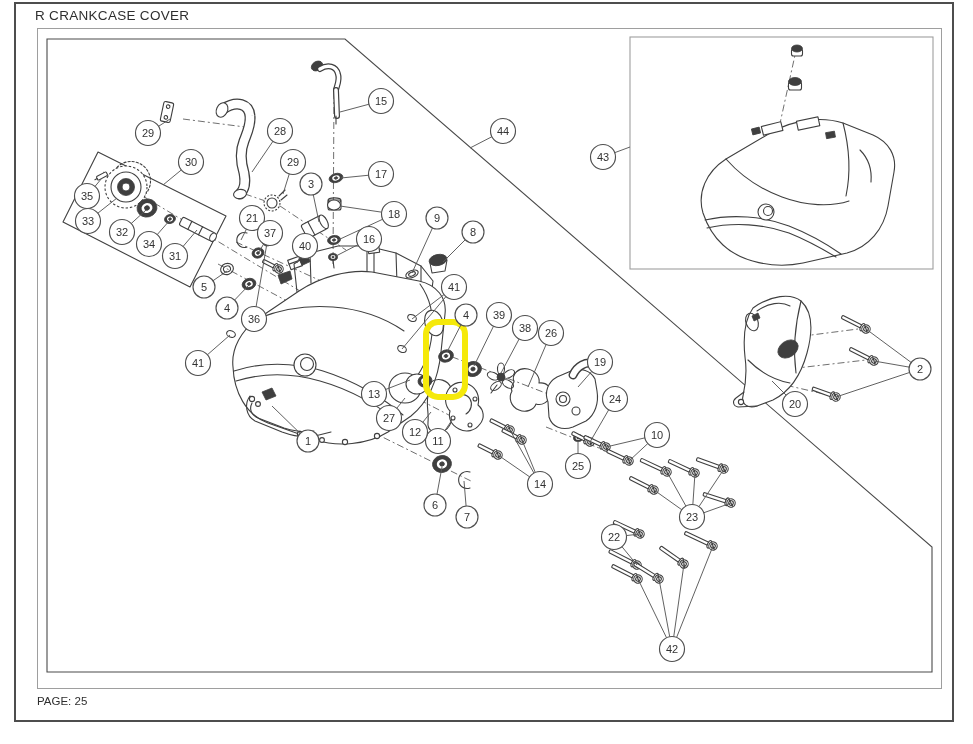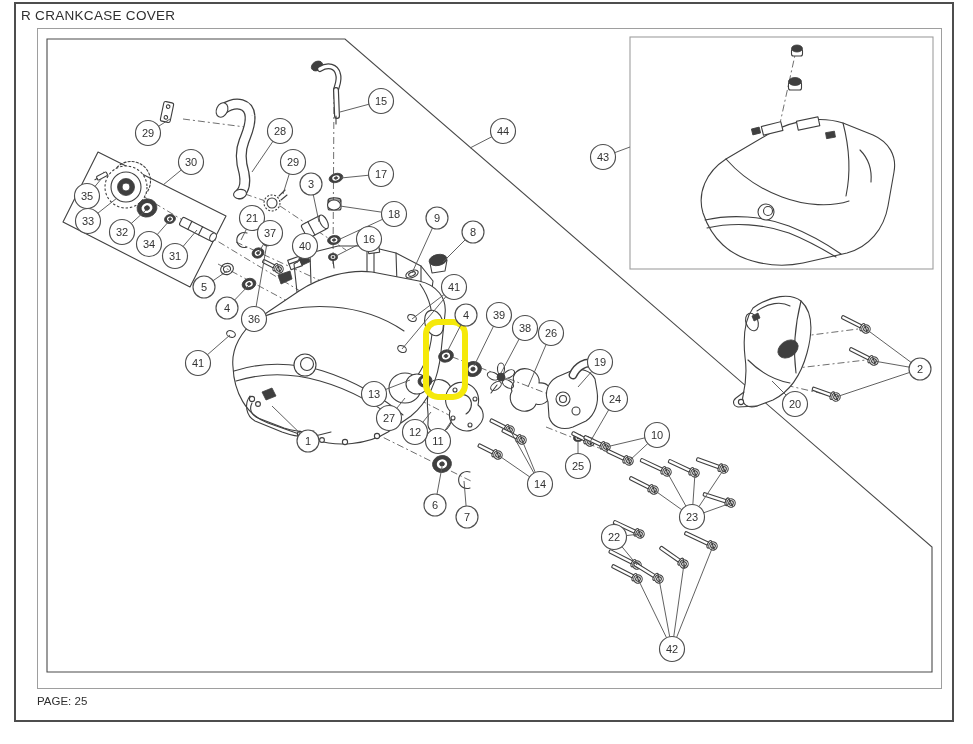--- a/index.html
+++ b/index.html
@@ -1,20 +1,20 @@
 <!DOCTYPE html>
 <html style="--line: #3f3f3f; --frame: #9e9e9e; --border: #4d4d4d; --highlight: #f5e90a;"><head>
 <meta charset="utf-8">
 <style>
   html,body{margin:0;padding:0;background:#fff;}
   .page{position:relative;width:973px;height:744px;background:#fff;overflow:hidden;
         font-family:"Liberation Sans", sans-serif;}
   .outer-border{position:absolute;left:14px;top:2px;width:936px;height:716px;
         border:2px solid var(--border,#4d4d4d);}
-  .title{position:absolute;left:21px;top:8px;font-size:13.5px;color:#2f2f2f;letter-spacing:.3px;}
+  .title{position:absolute;left:35px;top:8px;font-size:13.5px;color:#2f2f2f;letter-spacing:.3px;}
   .page-label{position:absolute;left:37px;top:695px;font-size:11.5px;color:#2f2f2f;}
   .diagram-box{position:absolute;left:37px;top:28px;width:903px;height:659px;
         border:1px solid var(--frame,#9e9e9e);}
   svg.art{position:absolute;left:0;top:0;width:973px;height:744px;}
   .ln{fill:none;stroke:var(--line,#3f3f3f);stroke-width:1.1;stroke-linecap:round;stroke-linejoin:round;}
   .fw{fill:#fff;stroke:var(--line,#3f3f3f);stroke-width:1.1;stroke-linejoin:round;}
   .dk{fill:var(--line,#3f3f3f);stroke:var(--line,#3f3f3f);stroke-width:.8;}
   .poly{fill:none;stroke:#4a4a4a;stroke-width:1.1;}
   .axis{fill:none;stroke:#5f5f5f;stroke-width:.9;stroke-dasharray:7 3 2 3;}
   .leader{stroke:#585858;stroke-width:.95;fill:none;}

